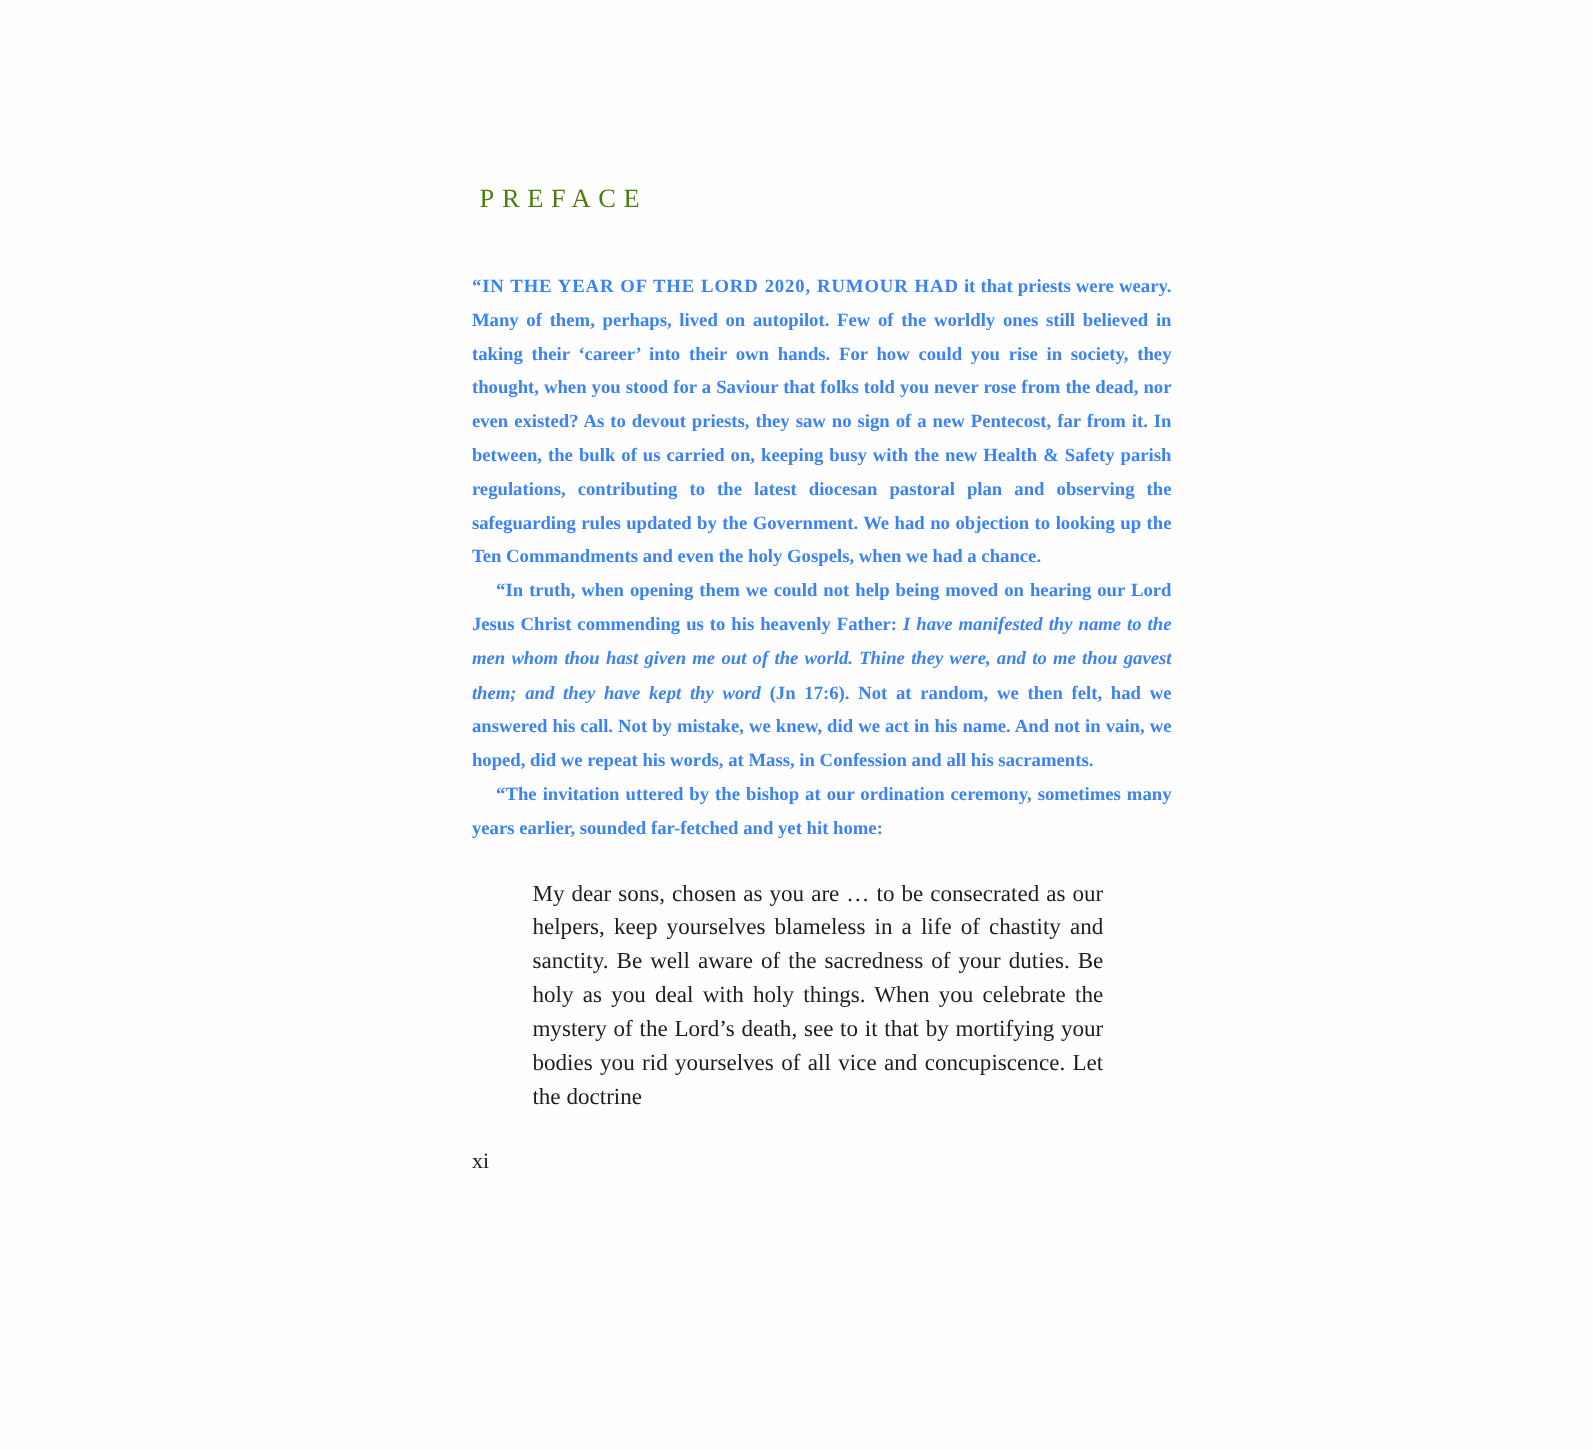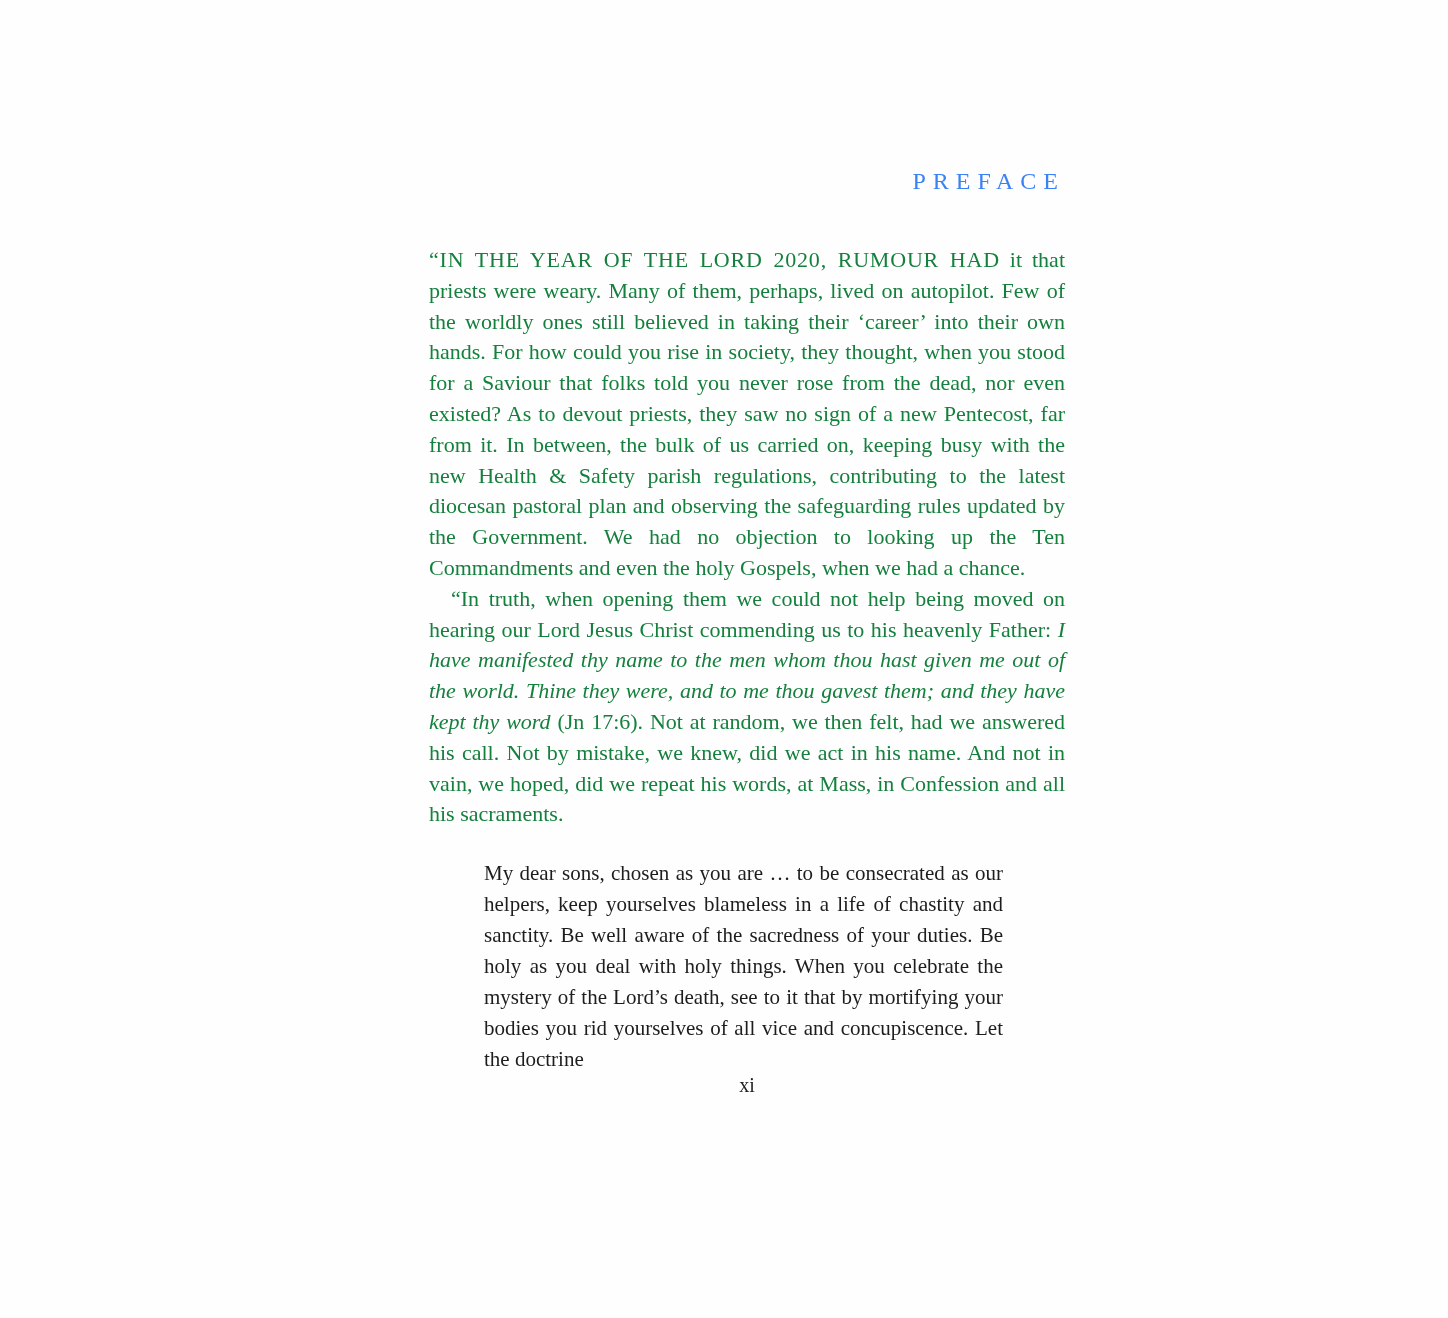--- a/index.html
+++ b/index.html
@@ -17,70 +17,73 @@
     overflow: hidden;
   }
   .column {
     position: absolute;
     left: 429px;
     top: 168px;
     width: 636px;
   }
   .chapter-title {
     margin: 0 0 50px 0;
-    text-align: right;
+    text-align: left;
     font-size: 24px;
     font-weight: normal;
     letter-spacing: 7px;
     text-indent: 7px;
-    color: #3b82f6;
+    color: #4d7c0f;
   }
   .body-text p {
     margin: 0;
-    font-size: 22px;
+    font-size: 17px;
     line-height: 30.8px;
     text-align: justify;
-    color: #15803d;
+    color: #3b82f6;
+    font-weight: bold;
   }
   .lead-caps {
     letter-spacing: 0.8px;
   }
   .indent {
     text-indent: 22px;
   }
   .extract {
     margin: 28px 62px 0 55px;
     font-size: 21px;
     line-height: 30.9px;
     text-align: justify;
     color: #1d1d1d;
   }
   .italic {
     font-style: italic;
   }
   .folio {
-    text-align: center;
+    margin-top: 32px;
+    text-align: left;
     font-size: 20px;
     color: #1d1d1d;
   }
 </style>
 </head>
 <body>
 
 <div class="sheet">
   <div class="column">
 
     <h1 class="chapter-title">PREFACE</h1>
 
     <div class="body-text">
 
       <p><span class="lead-caps">“IN THE YEAR OF THE LORD 2020, RUMOUR HAD</span><span> it that priests were weary. Many of them, perhaps, lived on autopilot. Few of the worldly ones still believed in taking their ‘career’ into their own hands. For how could you rise in society, they thought, when you stood for a Saviour that folks told you never rose from the dead, nor even existed? As to devout priests, they saw no sign of a new Pentecost, far from it. In between, the bulk of us carried on, keeping busy with the new Health &amp; Safety parish regulations, contributing to the latest diocesan pastoral plan and observing the safeguarding rules updated by the Government. We had no objection to looking up the Ten Commandments and even the holy Gospels, when we had a chance.</span></p>
 
       <p class="indent"><span>“In truth, when opening them we could not help being moved on hearing our Lord Jesus Christ commending us to his heavenly Father: </span><span class="italic">I have manifested thy name to the men whom thou hast given me out of the world. Thine they were, and to me thou gavest them; and they have kept thy word</span><span> (Jn 17:6). Not at random, we then felt, had we answered his call. Not by mistake, we knew, did we act in his name. And not in vain, we hoped, did we repeat his words, at Mass, in Confession and all his sacraments.</span></p>
 
+      <p class="indent">“The invitation uttered by the bishop at our ordination ceremony, sometimes many years earlier, sounded far-fetched and yet hit home:</p>
 
       <blockquote class="extract">My dear sons, chosen as you are … to be consecrated as our helpers, keep yourselves blameless in a life of chastity and sanctity. Be well aware of the sacredness of your duties. Be holy as you deal with holy things. When you celebrate the mystery of the Lord’s death, see to it that by mortifying your bodies you rid yourselves of all vice and concupiscence. Let the doctrine</blockquote>
 
     </div>
 
     <div class="folio">xi</div>
 
   </div>
 </div>
 

